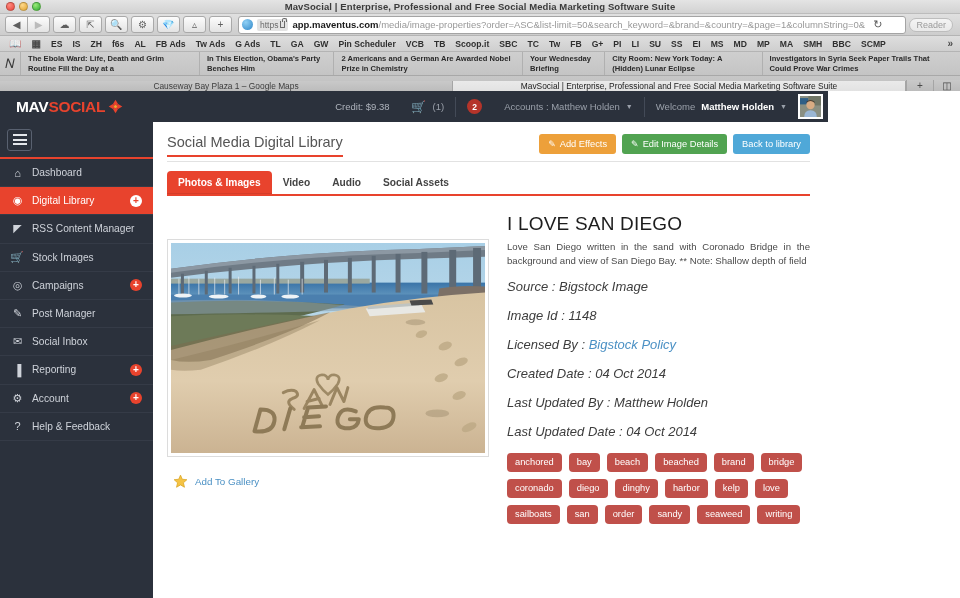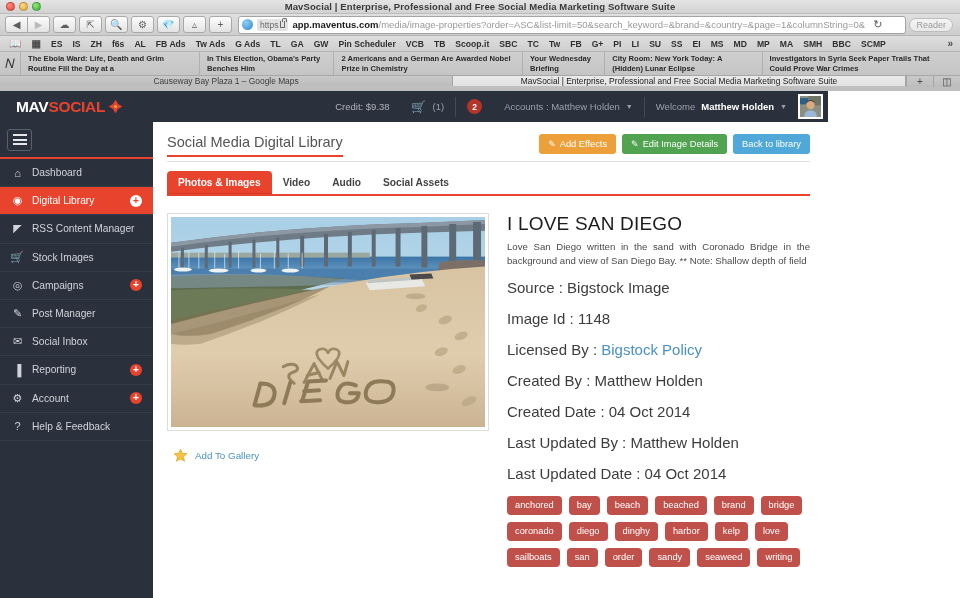--- a/index.html
+++ b/index.html
@@ -40,21 +40,21 @@
   .bookmarks { height: 16px; display: flex; align-items: center; gap: 0; padding: 0 4px; background: linear-gradient(#dedede,#cfcfcf); border-bottom: 1px solid #b4b4b4; font-size: 8.6px; color: #2f2f2f; font-weight: bold; overflow: hidden; }
   .bm { padding: 0 5px; white-space: nowrap; }
   .bmico { padding: 0 5px; color: #4a4a4a; font-size: 10px; }
   .bmchev { margin-left: auto; padding: 0 3px; font-size: 10px; color: #4a4a4a; }
 
   .newsbar { height: 24px; display: flex; background: linear-gradient(#cfcfcf,#c4c4c4); border-bottom: 1px solid #a8a8a8; overflow: hidden; align-items: stretch; }
   .newslogo { width: 20px; display: flex; align-items: center; justify-content: center; font-family: "Liberation Serif", serif; font-size: 13px; color: #3a3a3a; flex: none; }
   .newsitem { padding: 2px 7px 0 7px; font-size: 7.6px; font-weight: bold; color: #2a2a2a; line-height: 10px; border-left: 1px solid #b0b0b0; white-space: normal; display: flex; align-items: flex-start; }
   .newsitem span { display: block; }
 
-  .tabbar { height: 15px; display: flex; background: linear-gradient(#c7c7c7,#bdbdbd); align-items: flex-start; }
+  .tabbar { height: 15px; display: flex; background: linear-gradient(#c7c7c7,#bdbdbd); align-items: flex-end; }
   .tab { flex: 1; display: flex; align-items: center; justify-content: center; font-size: 8.4px; color: #3d3d3d; border-right: 1px solid #a5a5a5; background: linear-gradient(#c9c9c9,#bcbcbc); white-space: nowrap; overflow: hidden; padding: 0 4px; }
   .tab.active { background: linear-gradient(#eaeaea,#e2e2e2); color: #1c1c1c; }
   .tabctl { width: 27px; display: flex; align-items: center; justify-content: center; font-size: 10px; color: #4a4a4a; border-left: 1px solid #a5a5a5; background: linear-gradient(#c9c9c9,#bcbcbc); }
 
   
   .app { width: 828px; height: 507px; display: flex; flex-direction: column; background: #fff; }
   .appheader { height: 31px; background: #2b313c; display: flex; align-items: center; color: #d7dae0; flex: none; }
   .logo { width: 153px; padding-left: 16px; display: flex; align-items: center; }
   .logo-text { font-size: 15.5px; font-weight: bold; letter-spacing: -.3px; }
   .logo-mav { color: #ffffff; }
@@ -98,31 +98,31 @@
   .btn.orange { background: #eda03a; }
   .btn.green { background: #51a351; }
   .btn.blue { background: #4fa8d8; }
   .pen { font-size: 9px; }
 
   .tabs { display: flex; align-items: flex-end; gap: 0; margin-top: 9px; border-bottom: 2px solid #e8432d; }
   .ctab { font-size: 10.2px; color: #444; font-weight: bold; padding: 6px 11px; }
   .ctab.active { background: #e8432d; color: #fff; border-radius: 4px 4px 0 0; box-shadow: inset 0 -1px 0 rgba(0,0,0,.08); }
 
   .panes { display: flex; gap: 10px; padding-top: 17px; }
-  .leftpane { width: 325px; flex: none; }
+  .leftpane { width: 325px; flex: none; margin-top: 26px; }
   .photo-frame { width: 322px; height: 218px; background: #fff; border: 1px solid #dcdcdc; padding: 3px; }
   .photo { width: 100%; height: 100%; position: relative; overflow: hidden; }
   .gallery-row { display: flex; align-items: center; gap: 7px; margin-top: 17px; padding-left: 6px; }
   .star-ico { width: 15px; height: 15px; }
   .gallery-link { font-size: 9.8px; color: #4a90c4; }
 
   .rightpane { flex: 1; padding-left: 5px; }
   .img-title { font-size: 19px; color: #1d1d1d; font-weight: normal; letter-spacing: .2px; margin-bottom: 5px; }
   .img-desc { font-size: 9.6px; color: #4a4a4a; line-height: 14px; text-align: justify; margin-bottom: 11px; max-width: 352px; }
-  .meta { font-size: 15px; color: #3d3d3d; margin-bottom: 14px; }
+  .meta { font-size: 13px; color: #3d3d3d; margin-bottom: 14px; font-style: italic; }
   .meta a { color: #4a90c4; text-decoration: none; }
   .tags-h { font-size: 14px; color: #555; font-weight: normal; padding-bottom: 5px; border-bottom: 1px solid #e2e2e2; margin-top: 2px; margin-bottom: 10px; max-width: 352px; }
   .tags { display: flex; flex-wrap: wrap; gap: 7px; max-width: 356px; }
   .tag { background: #c0504a; color: #fff; font-size: 9.3px; padding: 4px 8px; border-radius: 4px; line-height: 11px; }
 </style>
 </head>
 <body>
 
 <div class="browser">
 
@@ -489,21 +489,20 @@
           </div>
         </div>
 
         <div class="rightpane">
           <div class="img-title">I LOVE SAN DIEGO</div>
           <div class="img-desc">Love San Diego written in the sand with Coronado Bridge in the background and view of San Diego Bay. ** Note: Shallow depth of field</div>
           <div id="meta-list">
               <div class="meta"><span>Source :</span> <span>Bigstock Image</span></div>
               <div class="meta"><span>Image Id :</span> <span>1148</span></div>
               <div class="meta"><span>Licensed By :</span> <a href="#">Bigstock Policy</a></div>
-              <div class="meta"><span>Created By :</span> <span>Matthew Holden</span></div>
               <div class="meta"><span>Created Date :</span> <span>04 Oct 2014</span></div>
               <div class="meta"><span>Last Updated By :</span> <span>Matthew Holden</span></div>
               <div class="meta"><span>Last Updated Date :</span> <span>04 Oct 2014</span></div>
             </div>
           <div class="tags" id="tag-list">
               <span class="tag">anchored</span>
               <span class="tag">bay</span>
               <span class="tag">beach</span>
               <span class="tag">beached</span>
               <span class="tag">brand</span>

